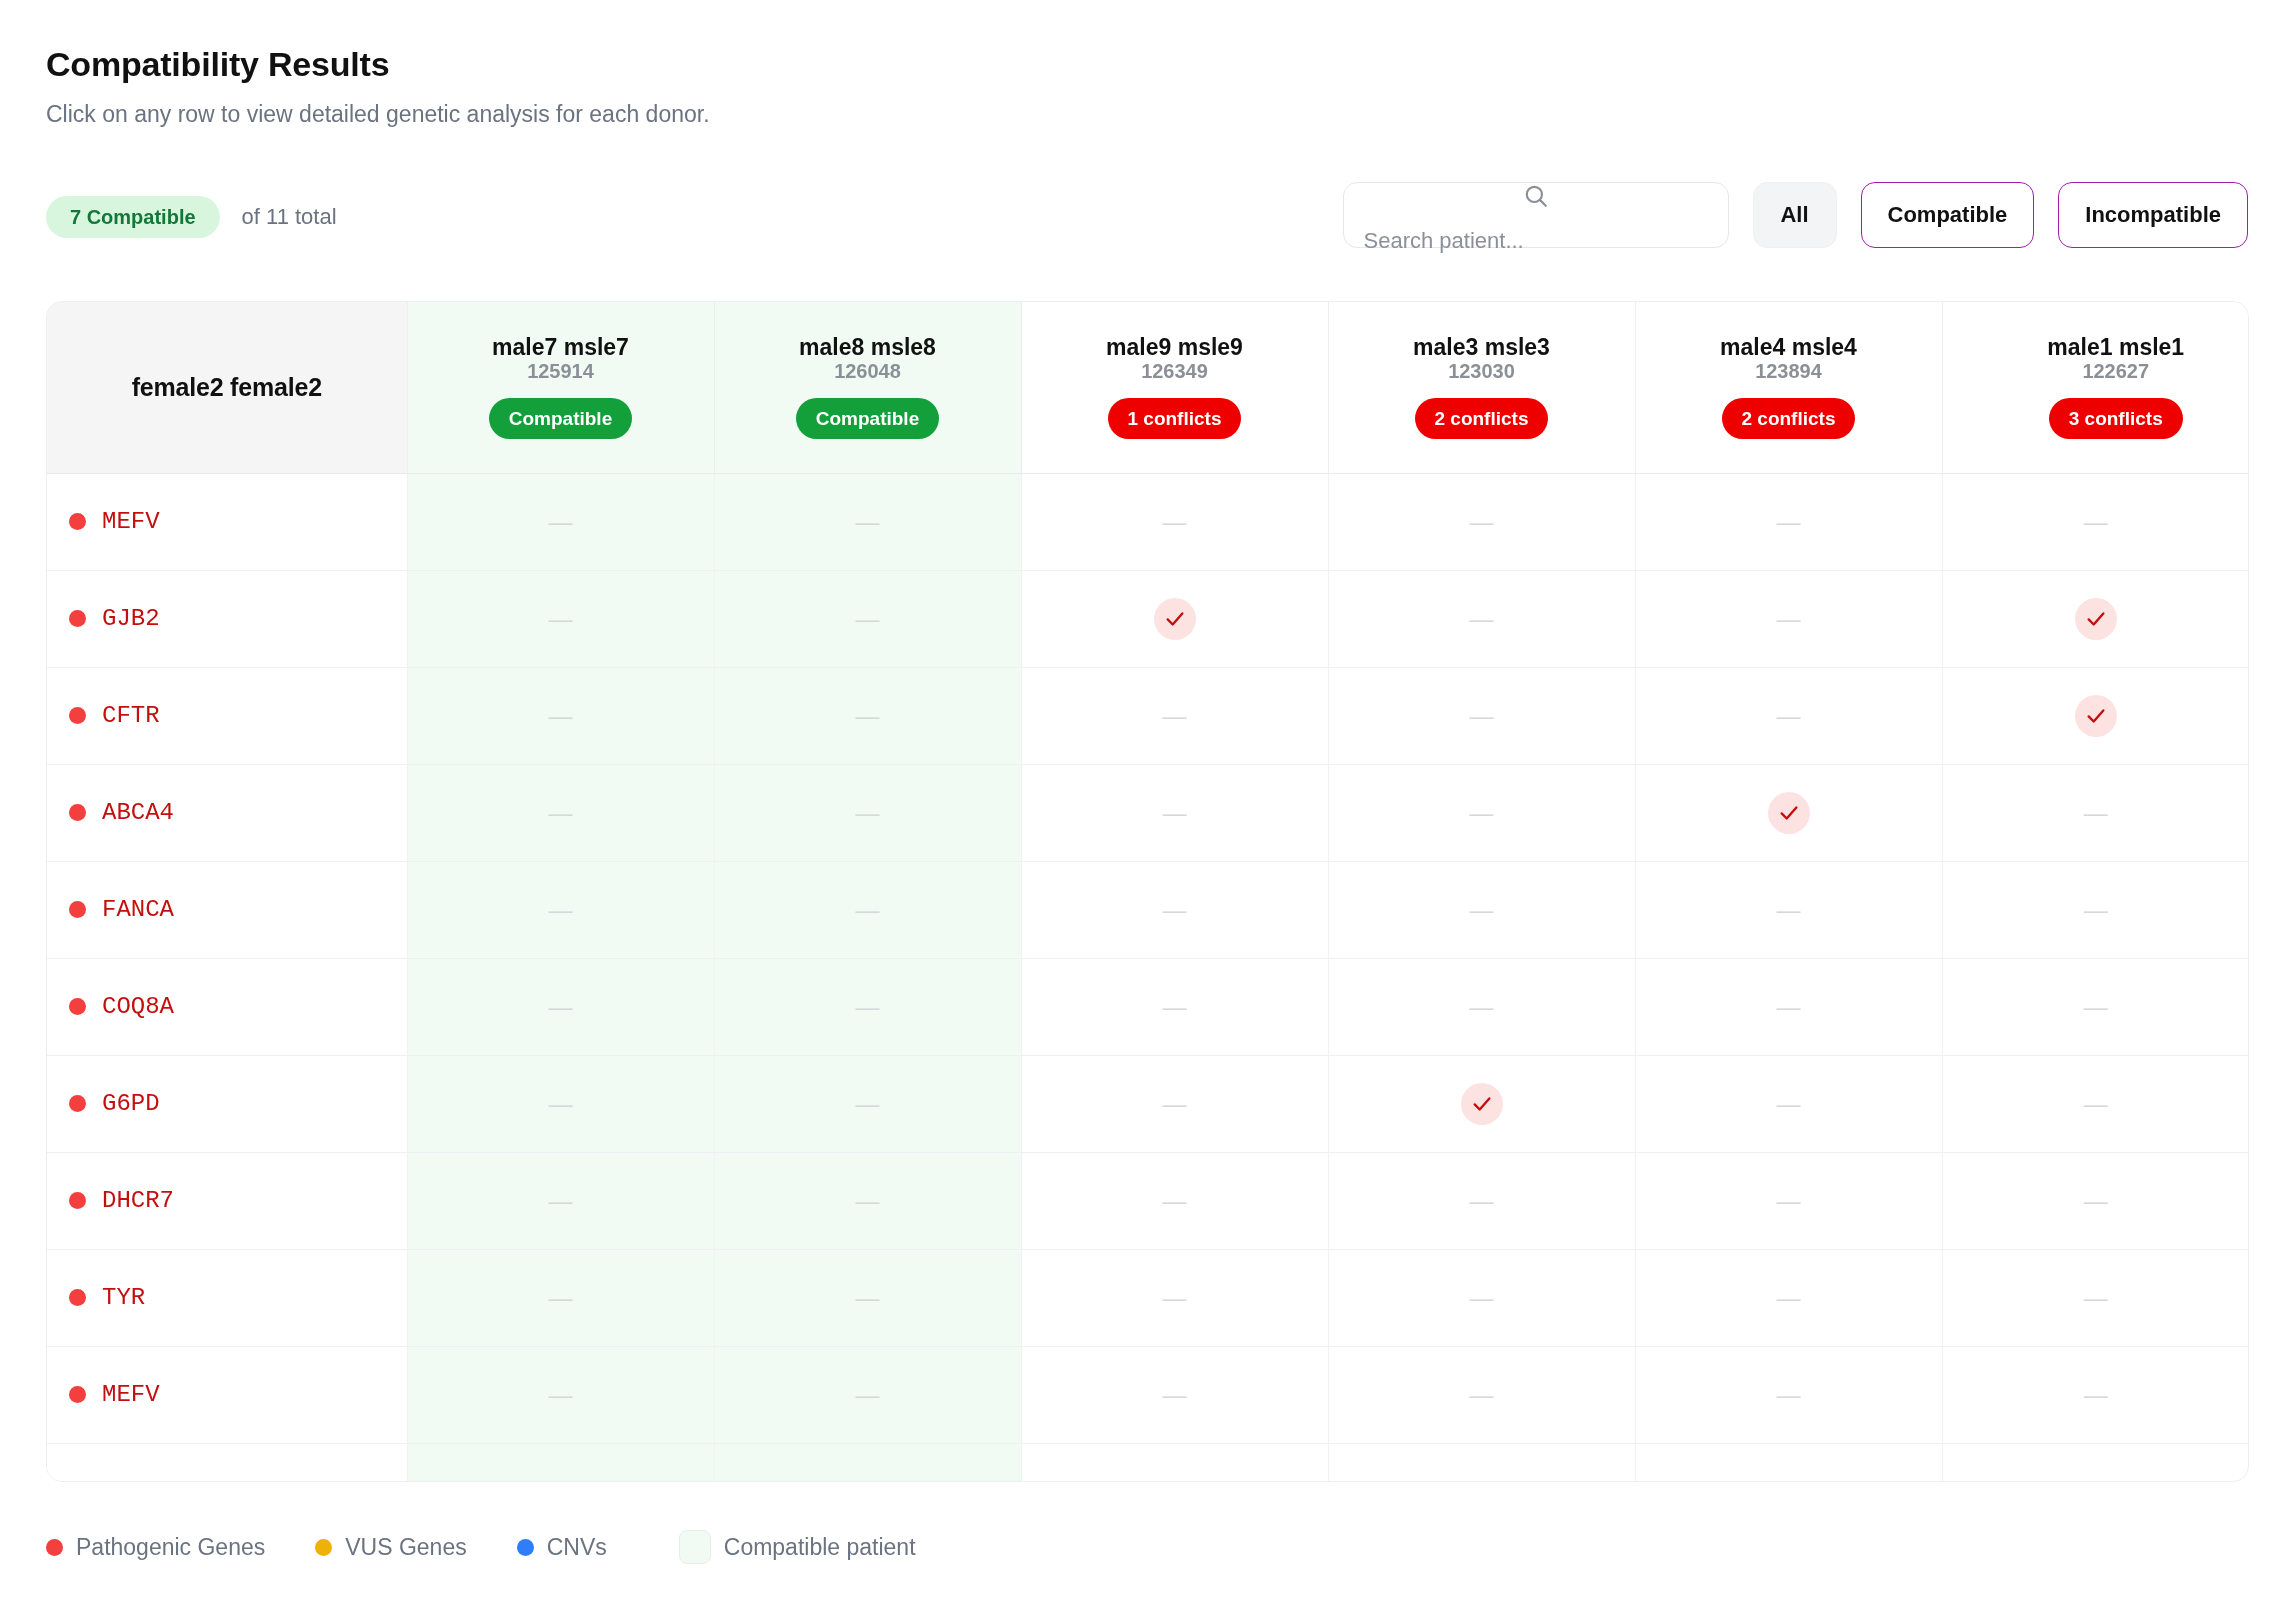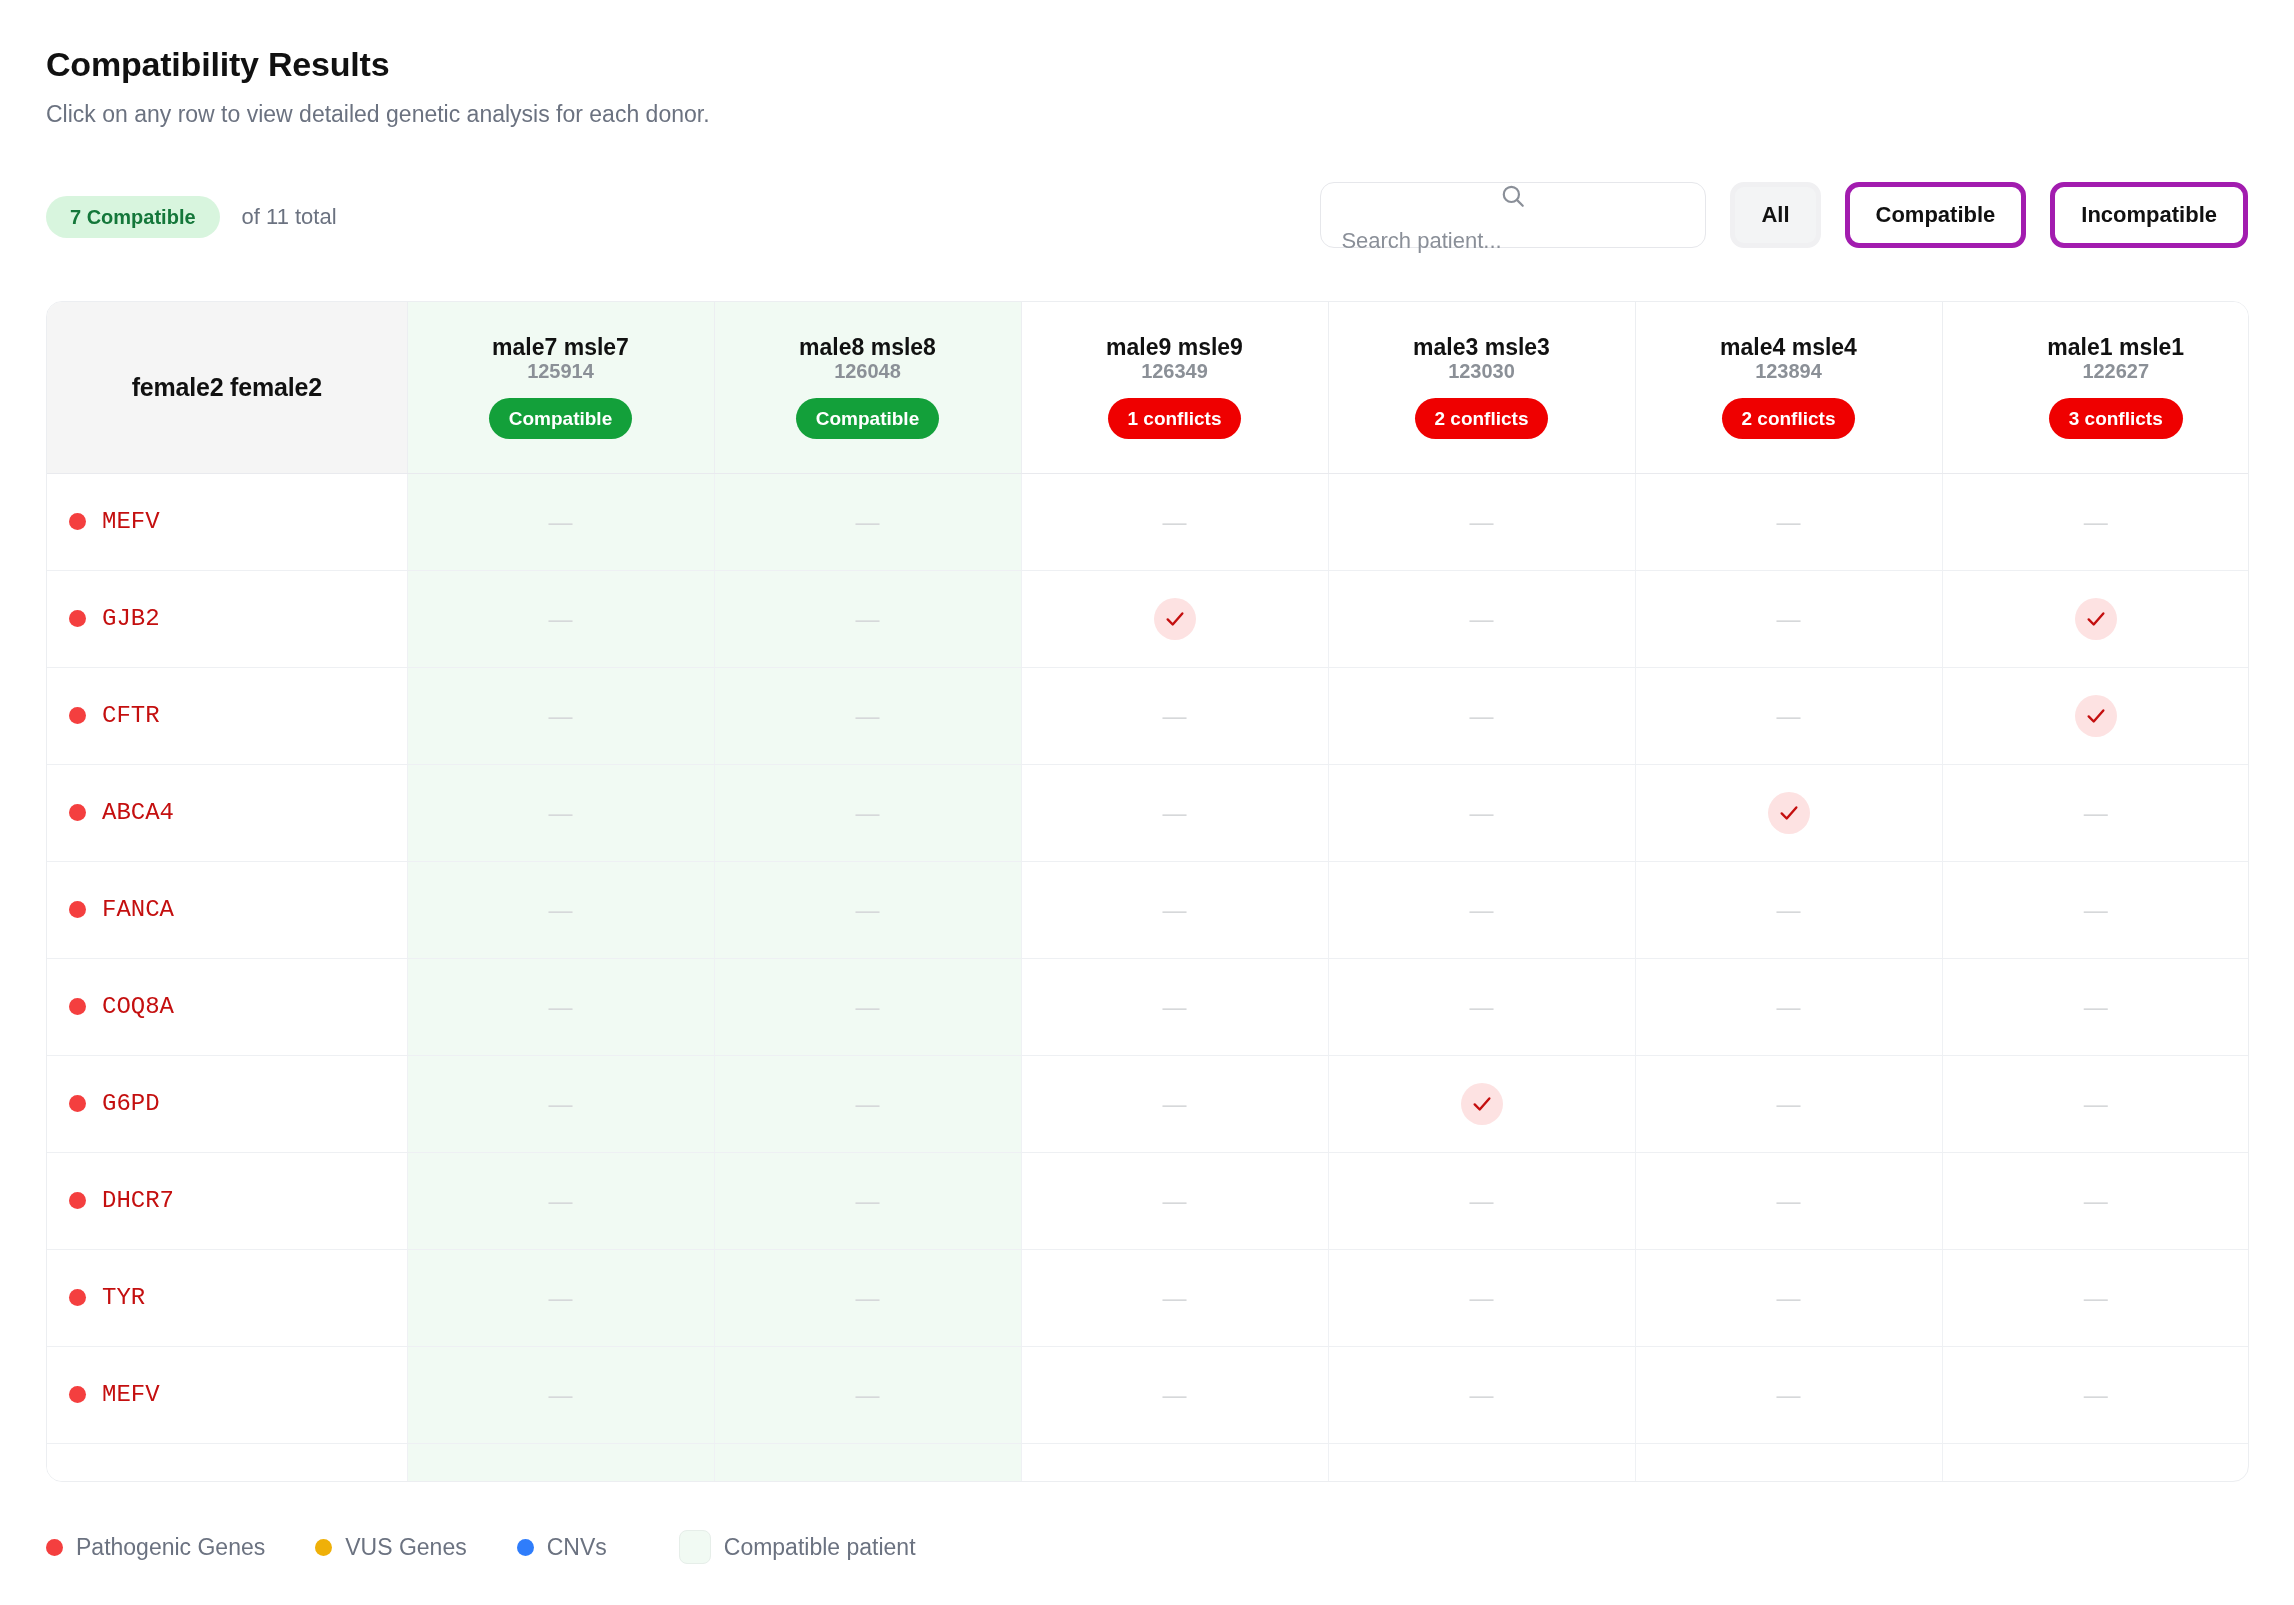--- a/index.html
+++ b/index.html
@@ -41,21 +41,21 @@
     width: 386px; height: 66px; border: 1px solid #e6e7eb; border-radius: 14px;
     background: #ffffff; display: flex; align-items: center; padding: 0 18px; gap: 14px; flex-direction: column;
   }
   .searchbox svg { flex: 0 0 auto; }
   .search-input {
     border: none; outline: none; background: transparent; width: 100%;
     font-family: "Liberation Sans", sans-serif; font-size: 22px; color: #111;
   }
   .search-input::placeholder { color: #8a8f98; }
   .segbtn {
-    height: 66px; min-width: 84px; border: 5px solid #a21caf; border-radius: 14px;
+    height: 66px; min-width: 84px; border: 1px solid #a21caf; border-radius: 14px;
     background: #ffffff; color: #111111; font-size: 22px; font-weight: 600;
     font-family: "Liberation Sans", sans-serif; padding: 0 26px; cursor: pointer;
     display: flex; align-items: center; justify-content: center;
   }
   .segbtn.active { background: #f3f4f5; border-color: #f0f0f2; }
 
   
   .tablewrap {
     position: absolute; left: 46px; top: 301px; width: 2203px; height: 1181px;
     border: 1px solid #eceef1; border-radius: 16px; overflow: hidden; background: #fff;

